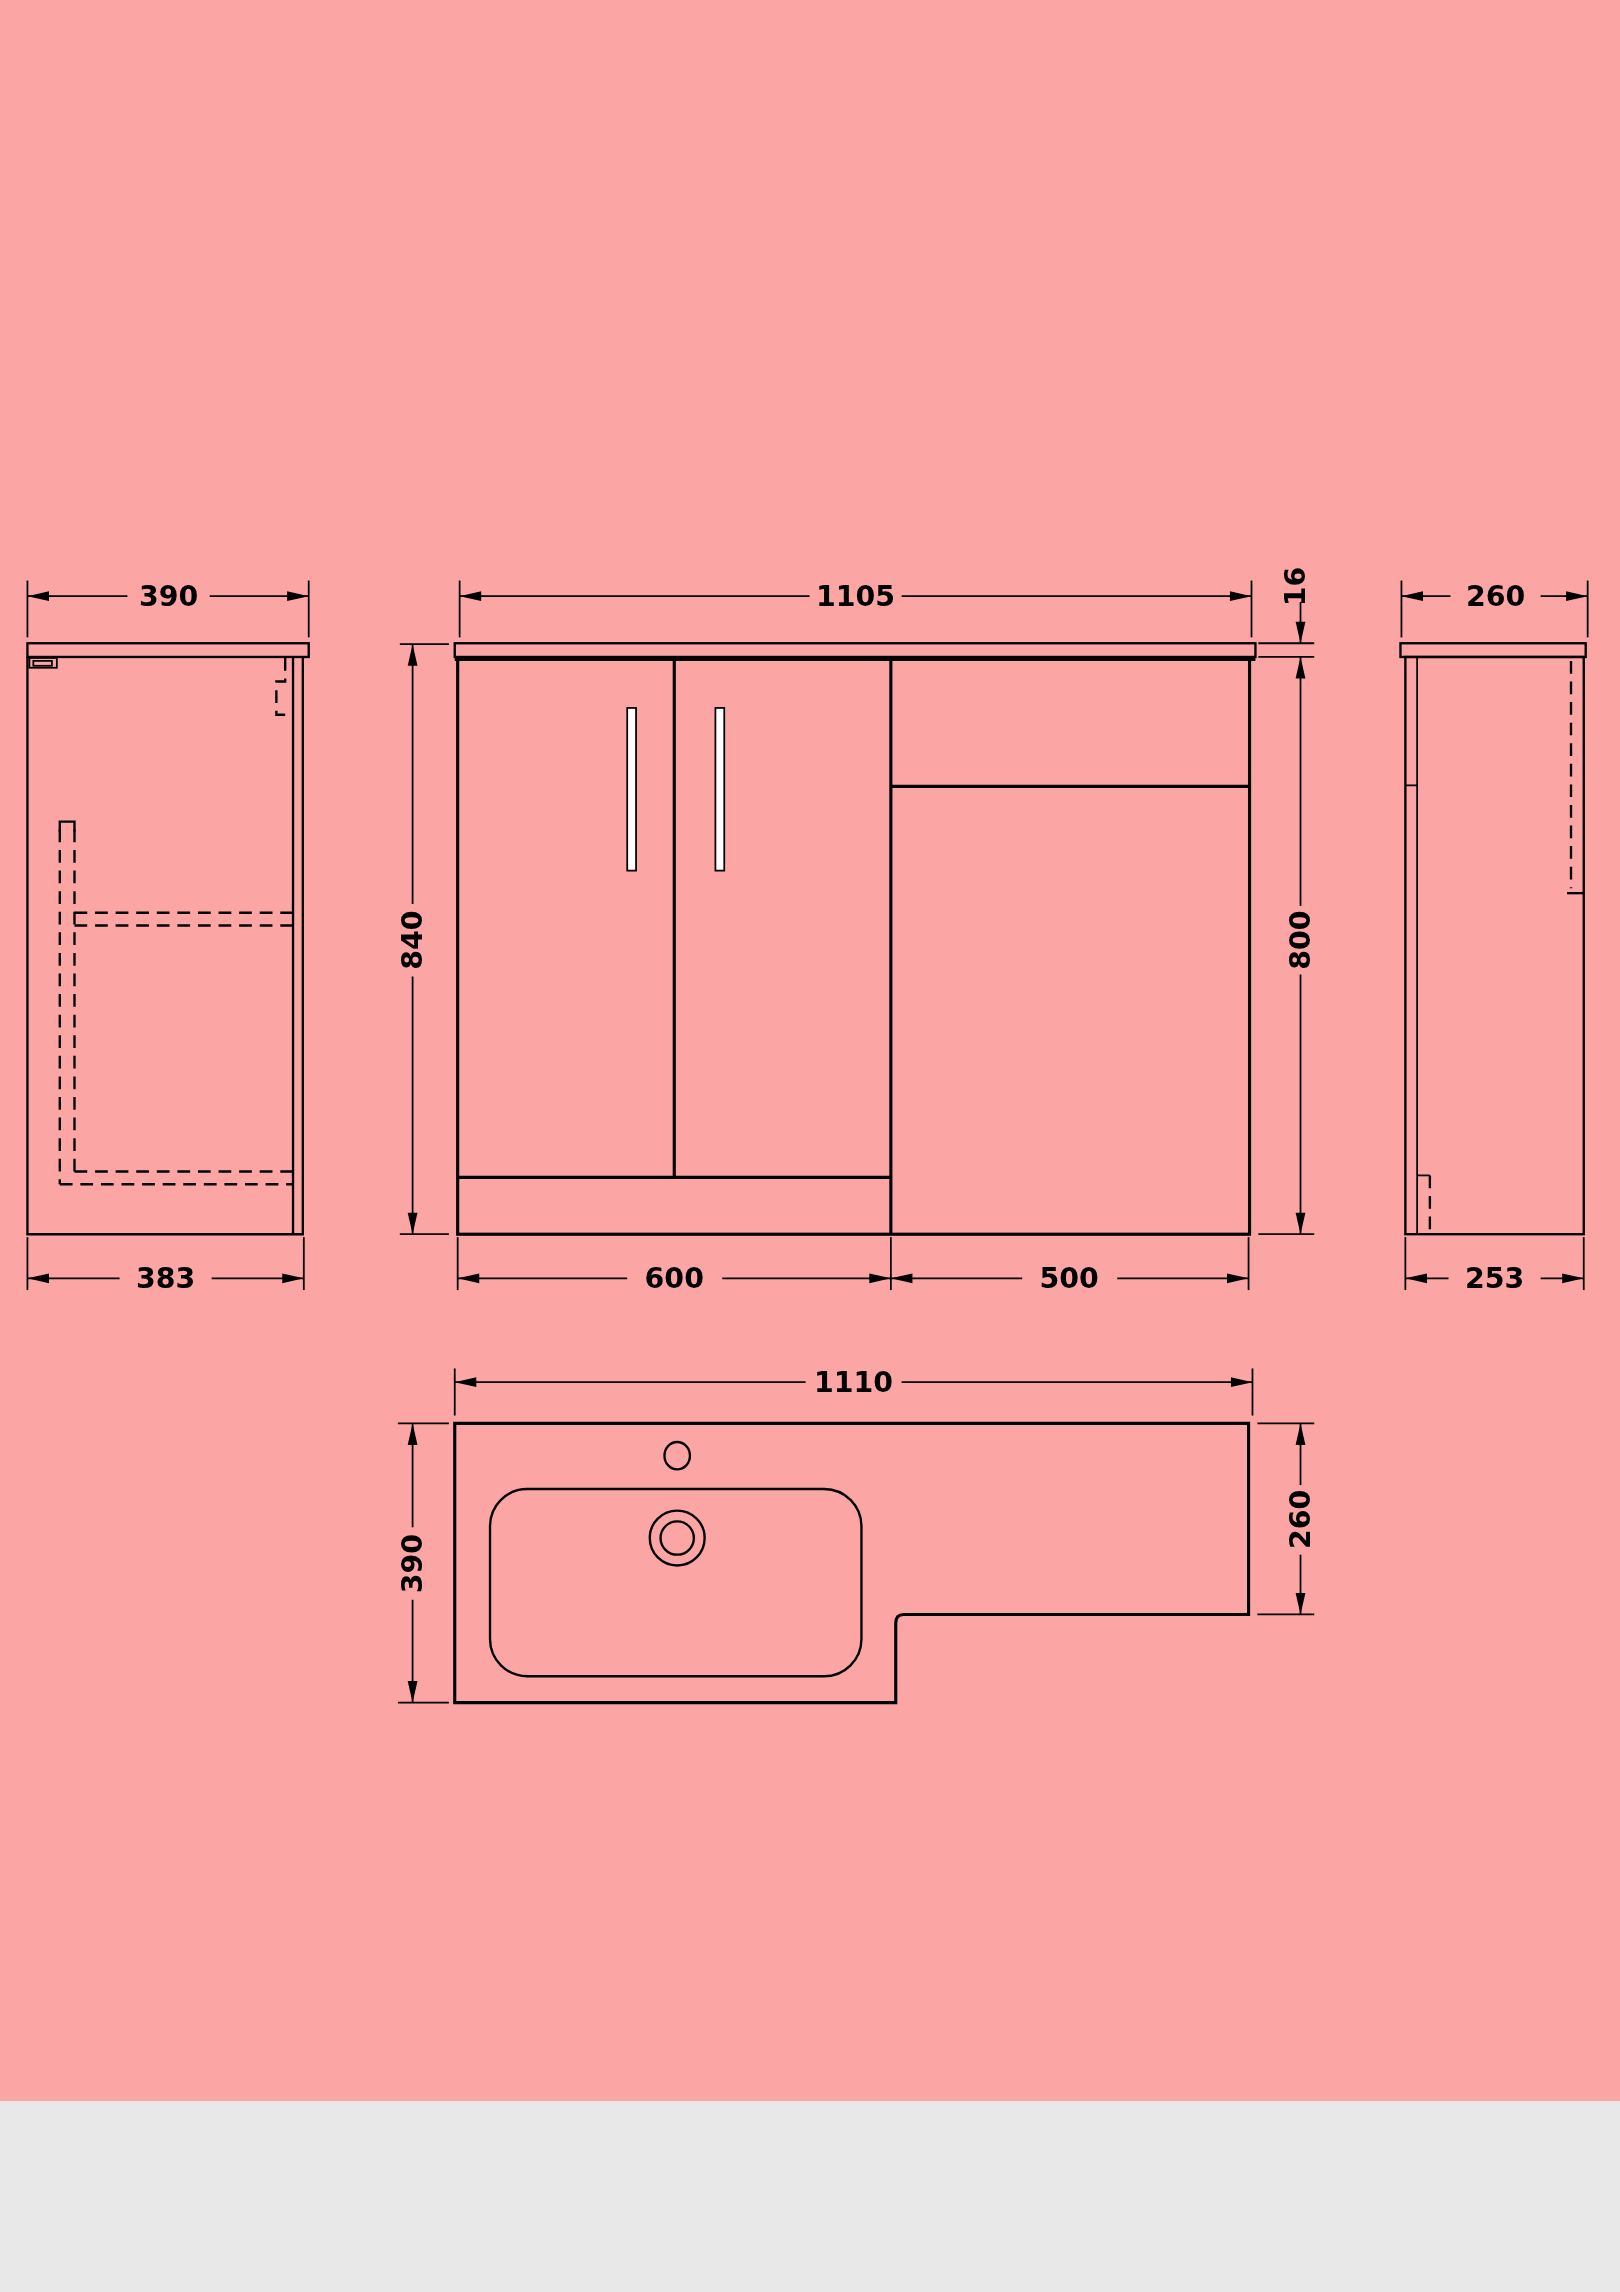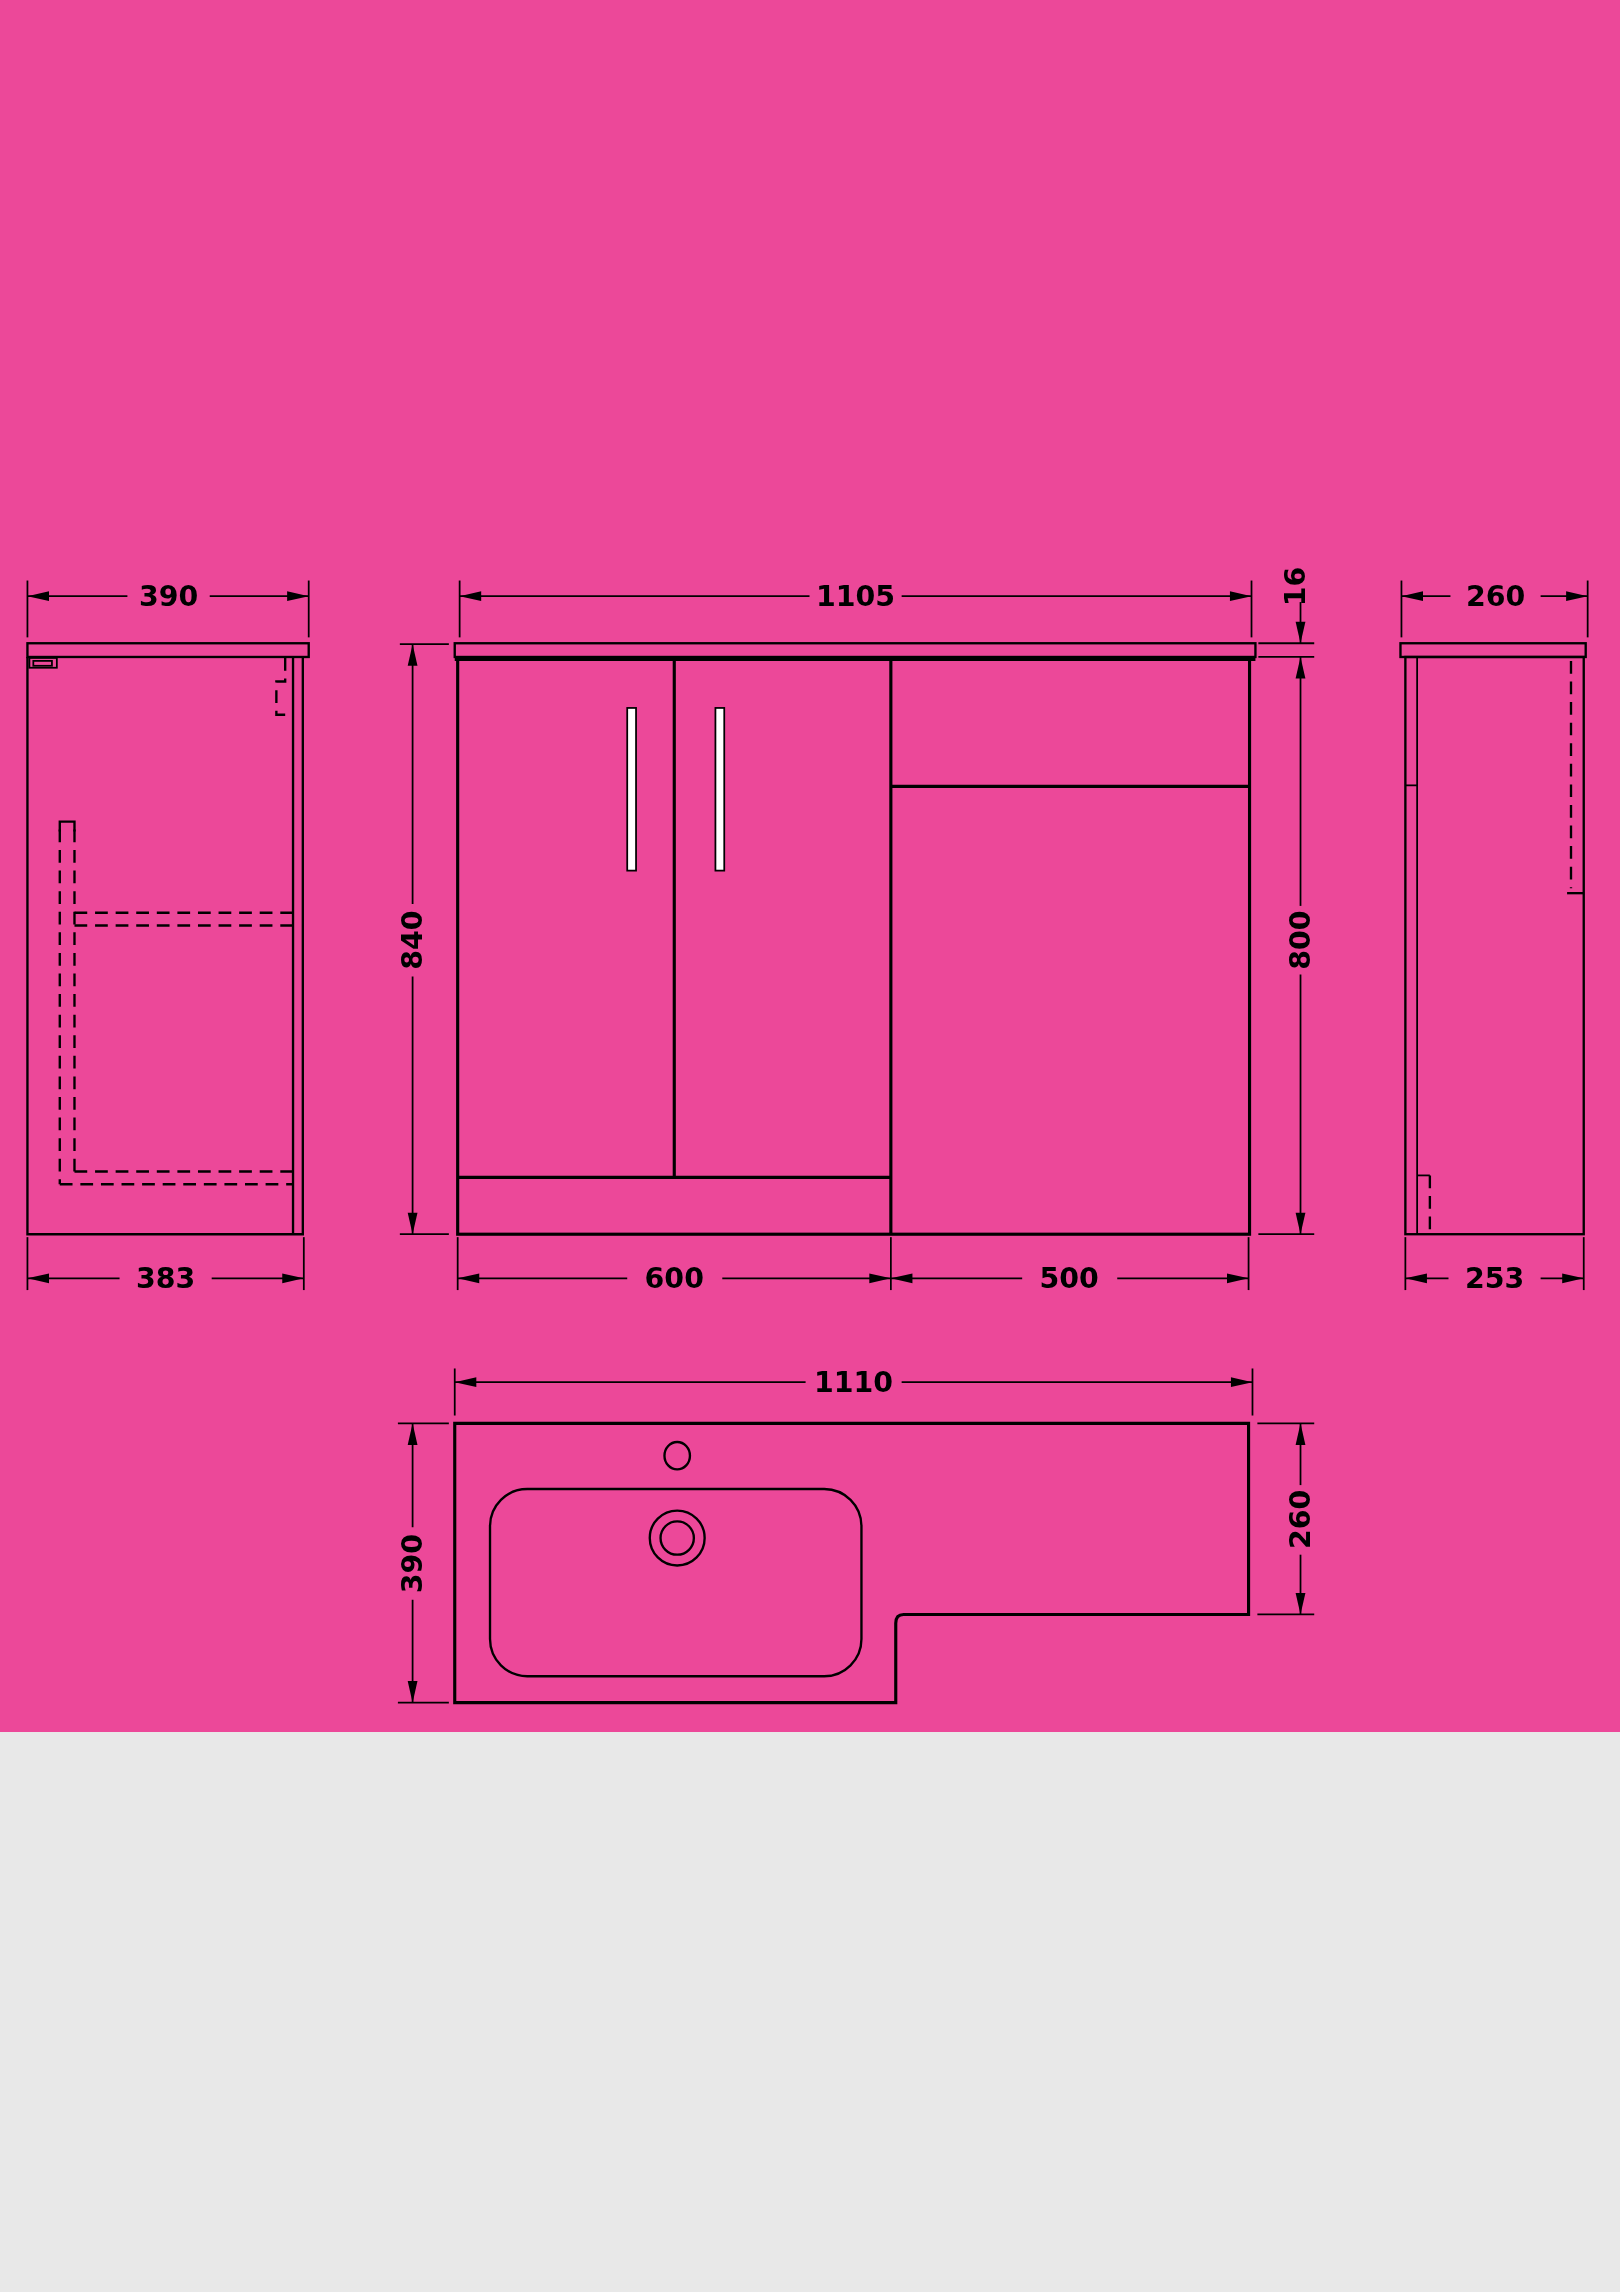--- a/index.html
+++ b/index.html
@@ -1,16 +1,16 @@
 <!DOCTYPE html>
 <html><head>
 <meta charset="utf-8">
 <style>
   html,body{margin:0;padding:0;background:#e8e8e8;}
-  .canvas{position:relative;width:1620px;height:1732px;background:#ec4899;overflow:hidden;
+  .canvas{position:relative;width:1620px;height:2101px;background:#fca5a5;overflow:hidden;
           font-family:"DejaVu Sans","Liberation Sans",sans-serif;}
   svg{position:absolute;left:0;top:0;}
   .ln{stroke:#000;fill:none;}
   .w1{stroke-width:1.8;}
   .w2{stroke-width:2.4;}
   .w3{stroke-width:3.2;}
   .w4{stroke-width:4;}
   .dash{stroke:#000;fill:none;stroke-width:2.4;stroke-dasharray:13 8;}
   .arrow{fill:#000;stroke:none;}
   .dimtext{font-family:"DejaVu Sans","Liberation Sans",sans-serif;font-weight:bold;

